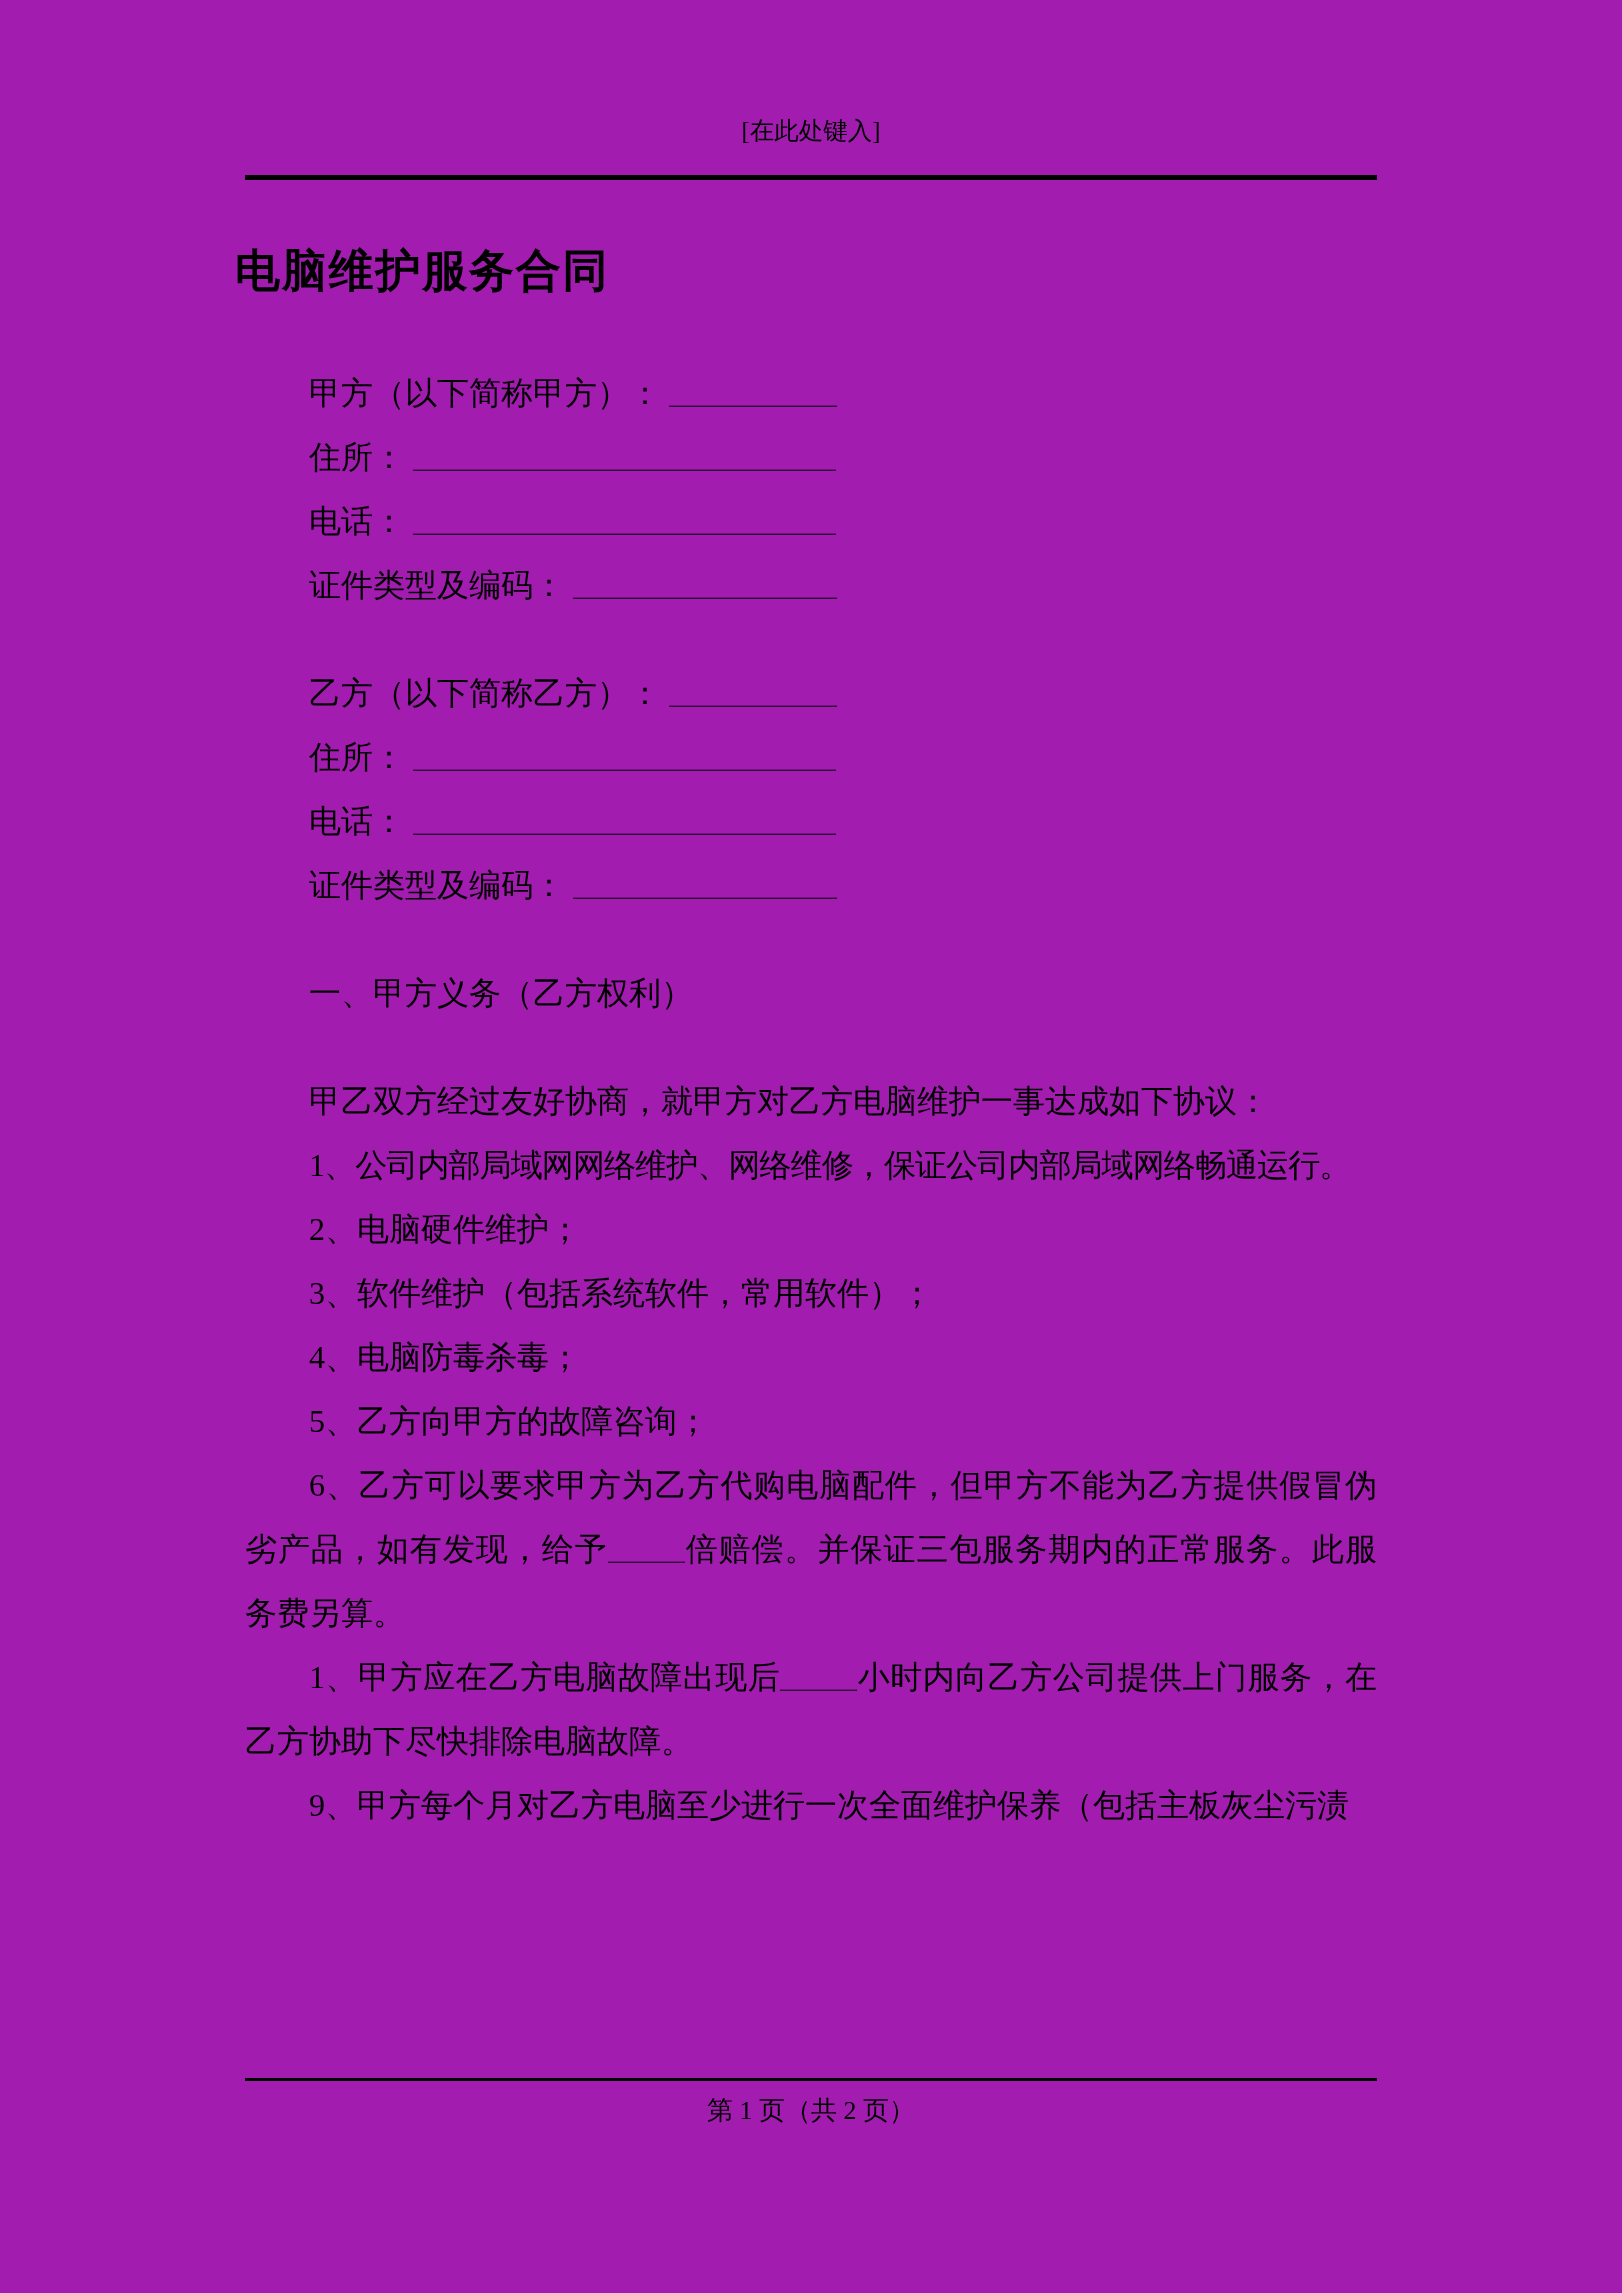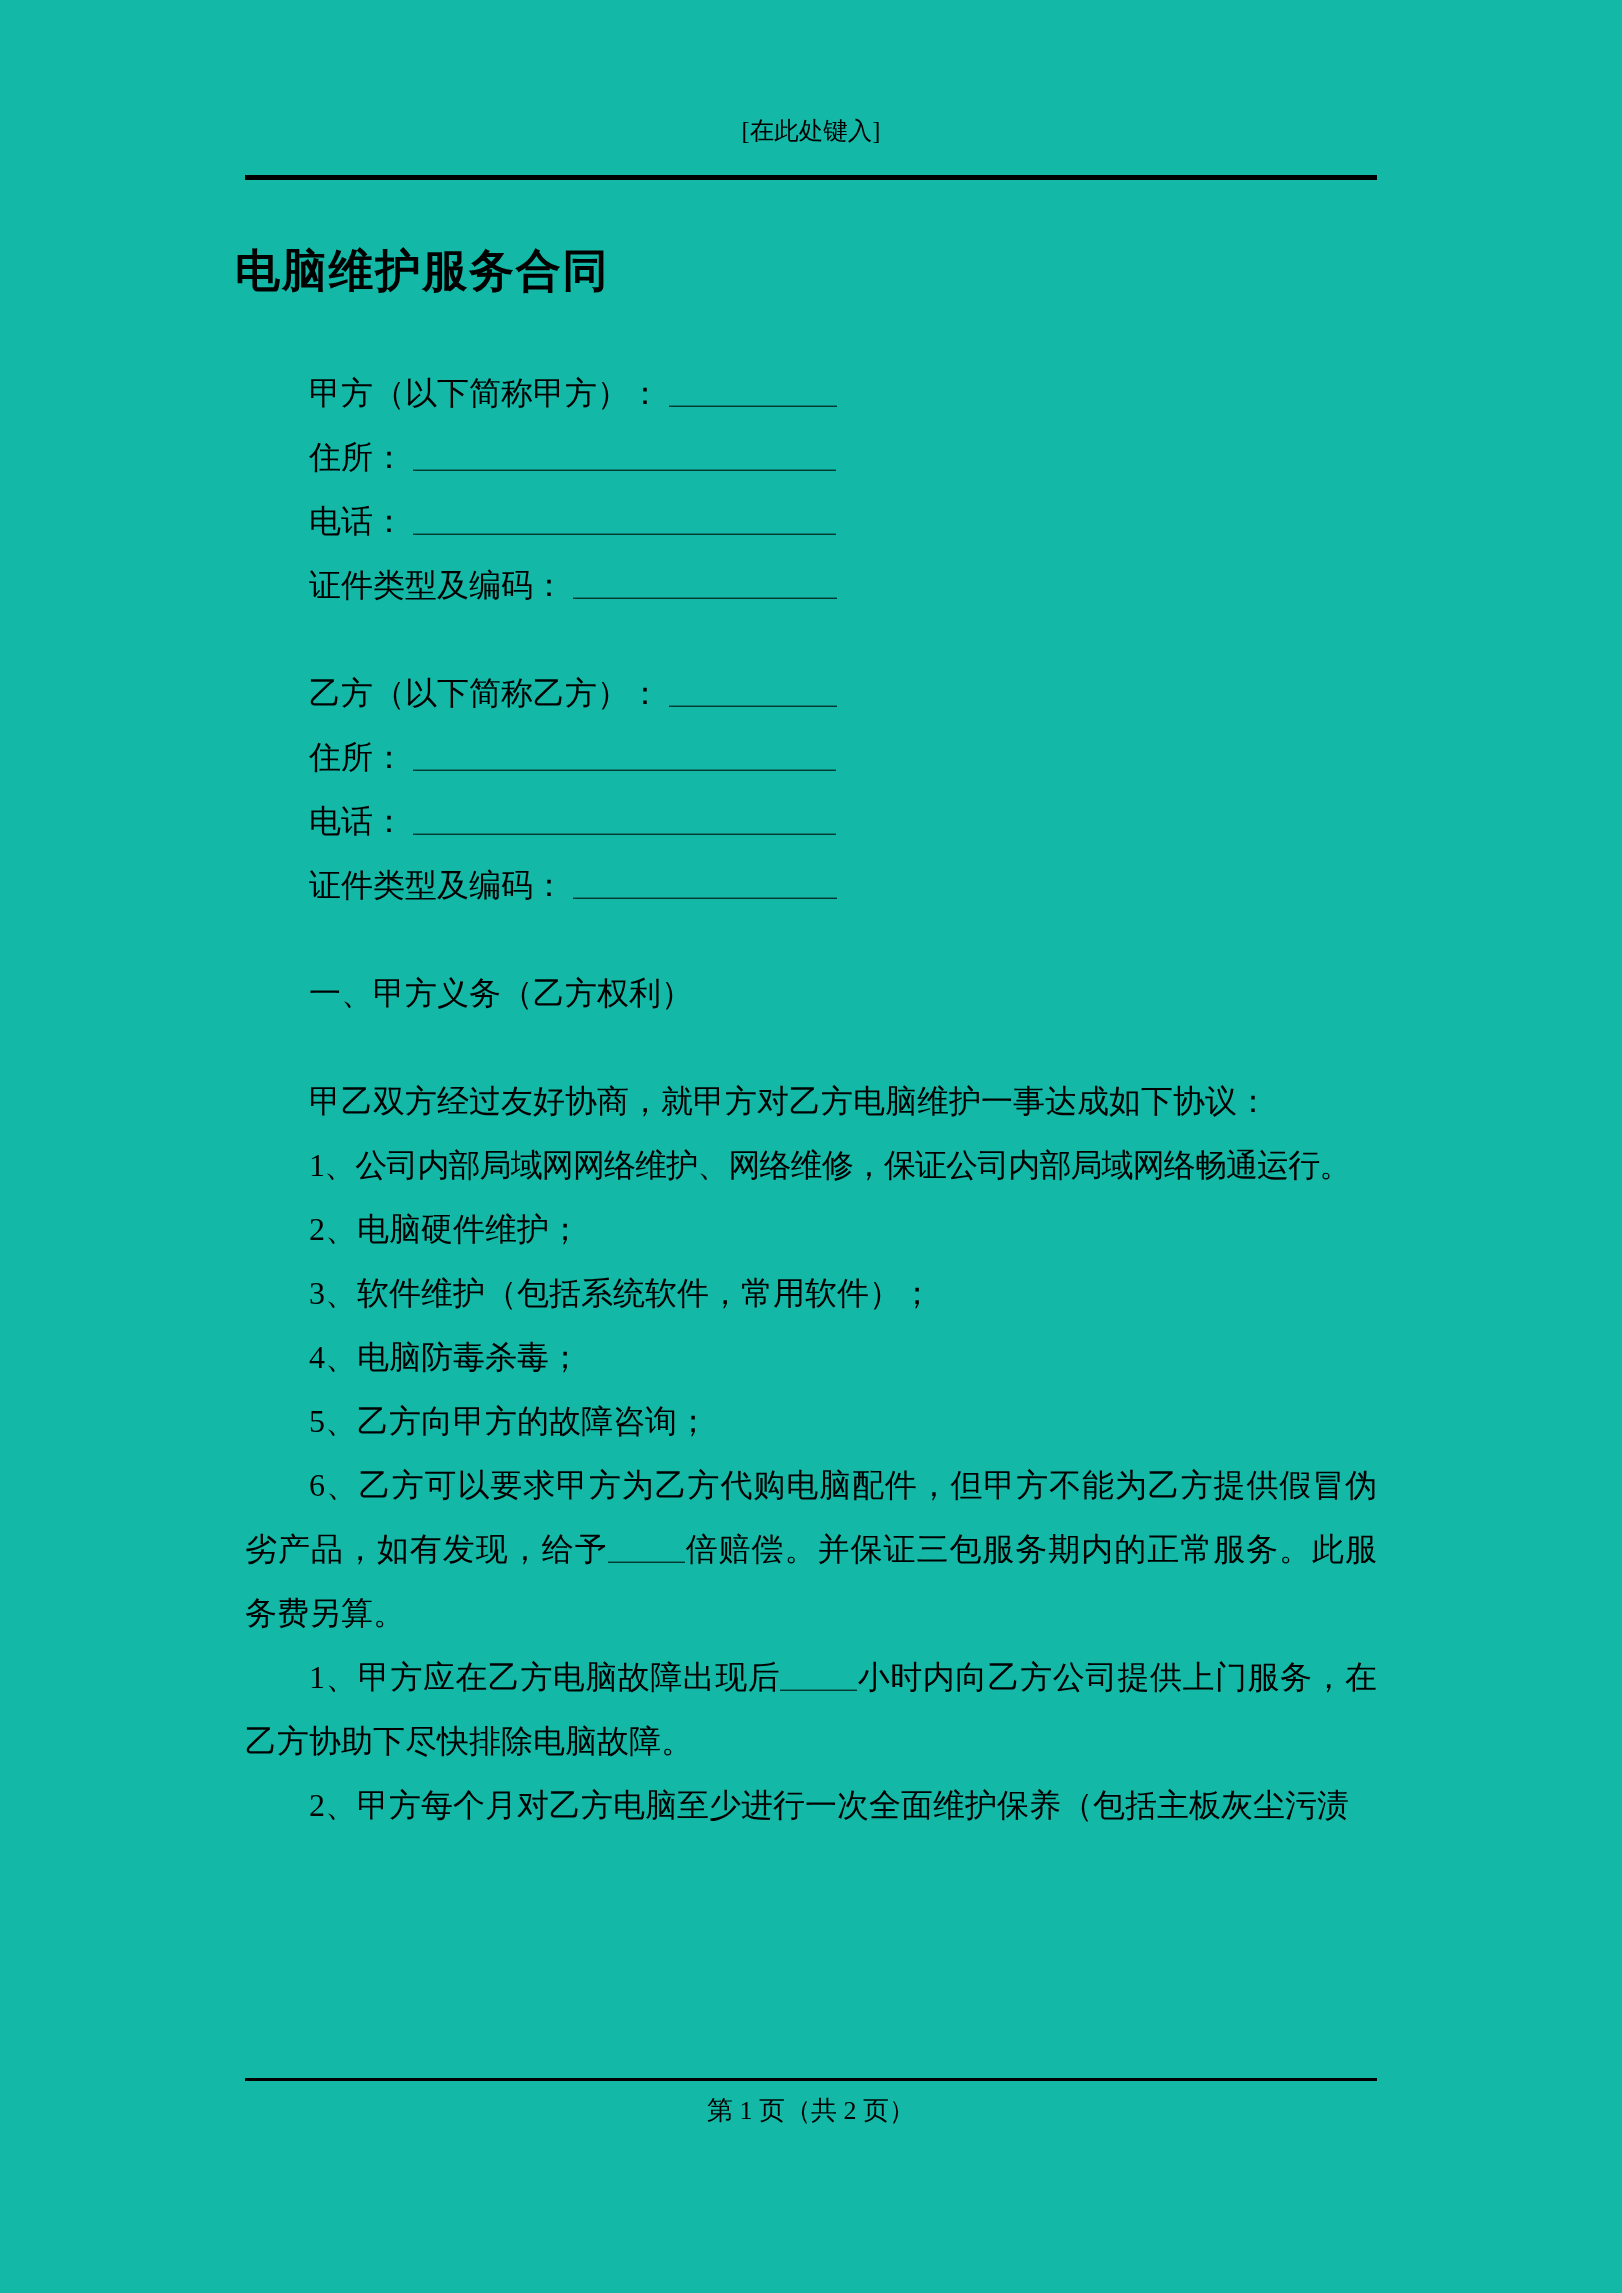--- a/index.html
+++ b/index.html
@@ -1,20 +1,20 @@
 <!DOCTYPE html>
 <html style="font-size:14.5px"><head>
 <meta charset="utf-8">
 <style>
   html,body { margin:0; padding:0; background:#e8e8e8; }
   .page {
     position:relative;
     width:1623px; height:2294px;
     margin:0 auto;
-    background:#14b8a6;
+    background:#a21caf;
     overflow:hidden;
     font-family:"Liberation Serif","DejaVu Serif",serif;
     color:#000;
   }
   .header-text {
     position:absolute; top:115px; left:245px; width:1132px;
     text-align:center;
     font-size:24.5px; line-height:31px;
     color:#000;
   }
@@ -81,21 +81,21 @@
       <p class="">证件类型及编码： <span class="blank blank-id"></span></p>
       <p class="gap">一、甲方义务（乙方权利）</p>
       <p class="gap">甲乙双方经过友好协商，就甲方对乙方电脑维护一事达成如下协议：</p>
       <p class=" tight">1、公司内部局域网网络维护、网络维修，保证公司内部局域网络畅通运行。</p>
       <p class="">2、电脑硬件维护；</p>
       <p class="">3、软件维护（包括系统软件，常用软件）；</p>
       <p class="">4、电脑防毒杀毒；</p>
       <p class="">5、乙方向甲方的故障咨询；</p>
       <p class="">6、乙方可以要求甲方为乙方代购电脑配件，但甲方不能为乙方提供假冒伪劣产品，如有发现，给予<span class="blank blank-inline"></span>倍赔偿。并保证三包服务期内的正常服务。此服务费另算。</p>
       <p class="">1、甲方应在乙方电脑故障出现后<span class="blank blank-inline"></span>小时内向乙方公司提供上门服务，在乙方协助下尽快排除电脑故障。</p>
-      <p class="">2、甲方每个月对乙方电脑至少进行一次全面维护保养（包括主板灰尘污渍</p>
+      <p class="">9、甲方每个月对乙方电脑至少进行一次全面维护保养（包括主板灰尘污渍</p>
     </div>
 
   <div class="footer-rule"></div>
 
   <div class="footer-text">第 1 页（共 2 页）</div>
 
 </div>
 
 
 </body></html>

